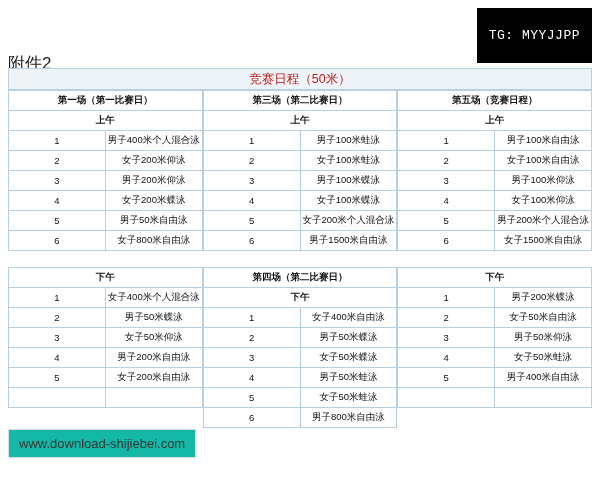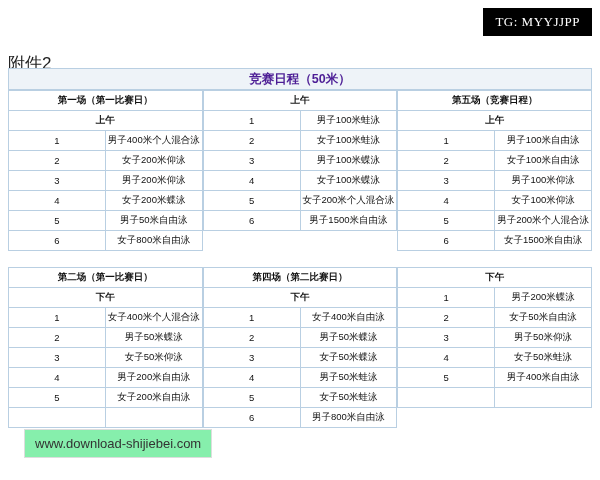--- a/index.html
+++ b/index.html
@@ -20,23 +20,23 @@
     height: 480px;
   }
   
   .tg-badge {
     position: absolute;
     top: 8px;
     right: 8px;
     background: #000000;
     color: #ffffff;
     font-size: 13px;
-    padding: 6px 12px;
+    padding: 20px 12px;
     letter-spacing: 0.5px;
-    font-family: Liberation Serif, serif;
+    font-family: Liberation Mono, monospace;
   }
   
   .attach-label {
     position: absolute;
     left: 8px;
     top: 52px;
     font-size: 17px;
     color: #222222;
   }
   
@@ -46,22 +46,22 @@
     top: 68px;
     width: 584px;
     height: 22px;
     background: #eef3f8;
     border: 1px solid #b9cfe2;
     box-sizing: border-box;
     display: flex;
     align-items: center;
     justify-content: center;
     font-size: 12.5px;
-    font-weight: bold;
-    color: #4c1d95;
+    font-weight: normal;
+    color: #b91c1c;
   }
   
   .grid {
     position: absolute;
     left: 8px;
     top: 90px;
     width: 584px;
   }
   .band {
     display: flex;
@@ -105,26 +105,25 @@
   }
   td.blank {
     background: #ffffff;
     border: 1px solid #ffffff;
   }
   
   .watermark {
     position: absolute;
     left: 8px;
     bottom: 22px;
-    background: #86efac;
+    background: #14b8a6;
     color: #333333;
     font-size: 13px;
     padding: 6px 10px;
     border: 1px solid #dddddd;
-    margin-left: 16px;
   }
 </style>
 </head>
 <body>
 
 <div class="page">
 
   <div class="tg-badge">TG: MYYJJPP</div>
 
   <div class="attach-label">附件2</div>
@@ -168,20 +167,23 @@
                 <td class="num">6</td>
                 <td>女子800米自由泳</td>
               </tr>
         </tbody>
           </table>
       </div>
 
       <div class="session">
         <table class="sess">
           <tbody>
+              <tr>
+                <td class="hdr" colspan="2">第三场（第二比赛日）</td>
+              </tr>
           <tr>
                 <td class="sub" colspan="2">上午</td>
               </tr>
           <tr>
                 <td class="num">1</td>
                 <td>男子100米蛙泳</td>
               </tr>
           <tr>
                 <td class="num">2</td>
                 <td>女子100米蛙泳</td>
@@ -243,23 +245,20 @@
           </table>
       </div>
 
     </div>
 
     <div class="band" style="margin-top:16px">
 
       <div class="session">
         <table class="sess">
           <tbody>
-              <tr>
-                <td class="hdr" colspan="2">第二场（第一比赛日）</td>
-              </tr>
           <tr>
                 <td class="sub" colspan="2">下午</td>
               </tr>
           <tr>
                 <td class="num">1</td>
                 <td>女子400米个人混合泳</td>
               </tr>
           <tr>
                 <td class="num">2</td>
                 <td>男子50米蝶泳</td>

